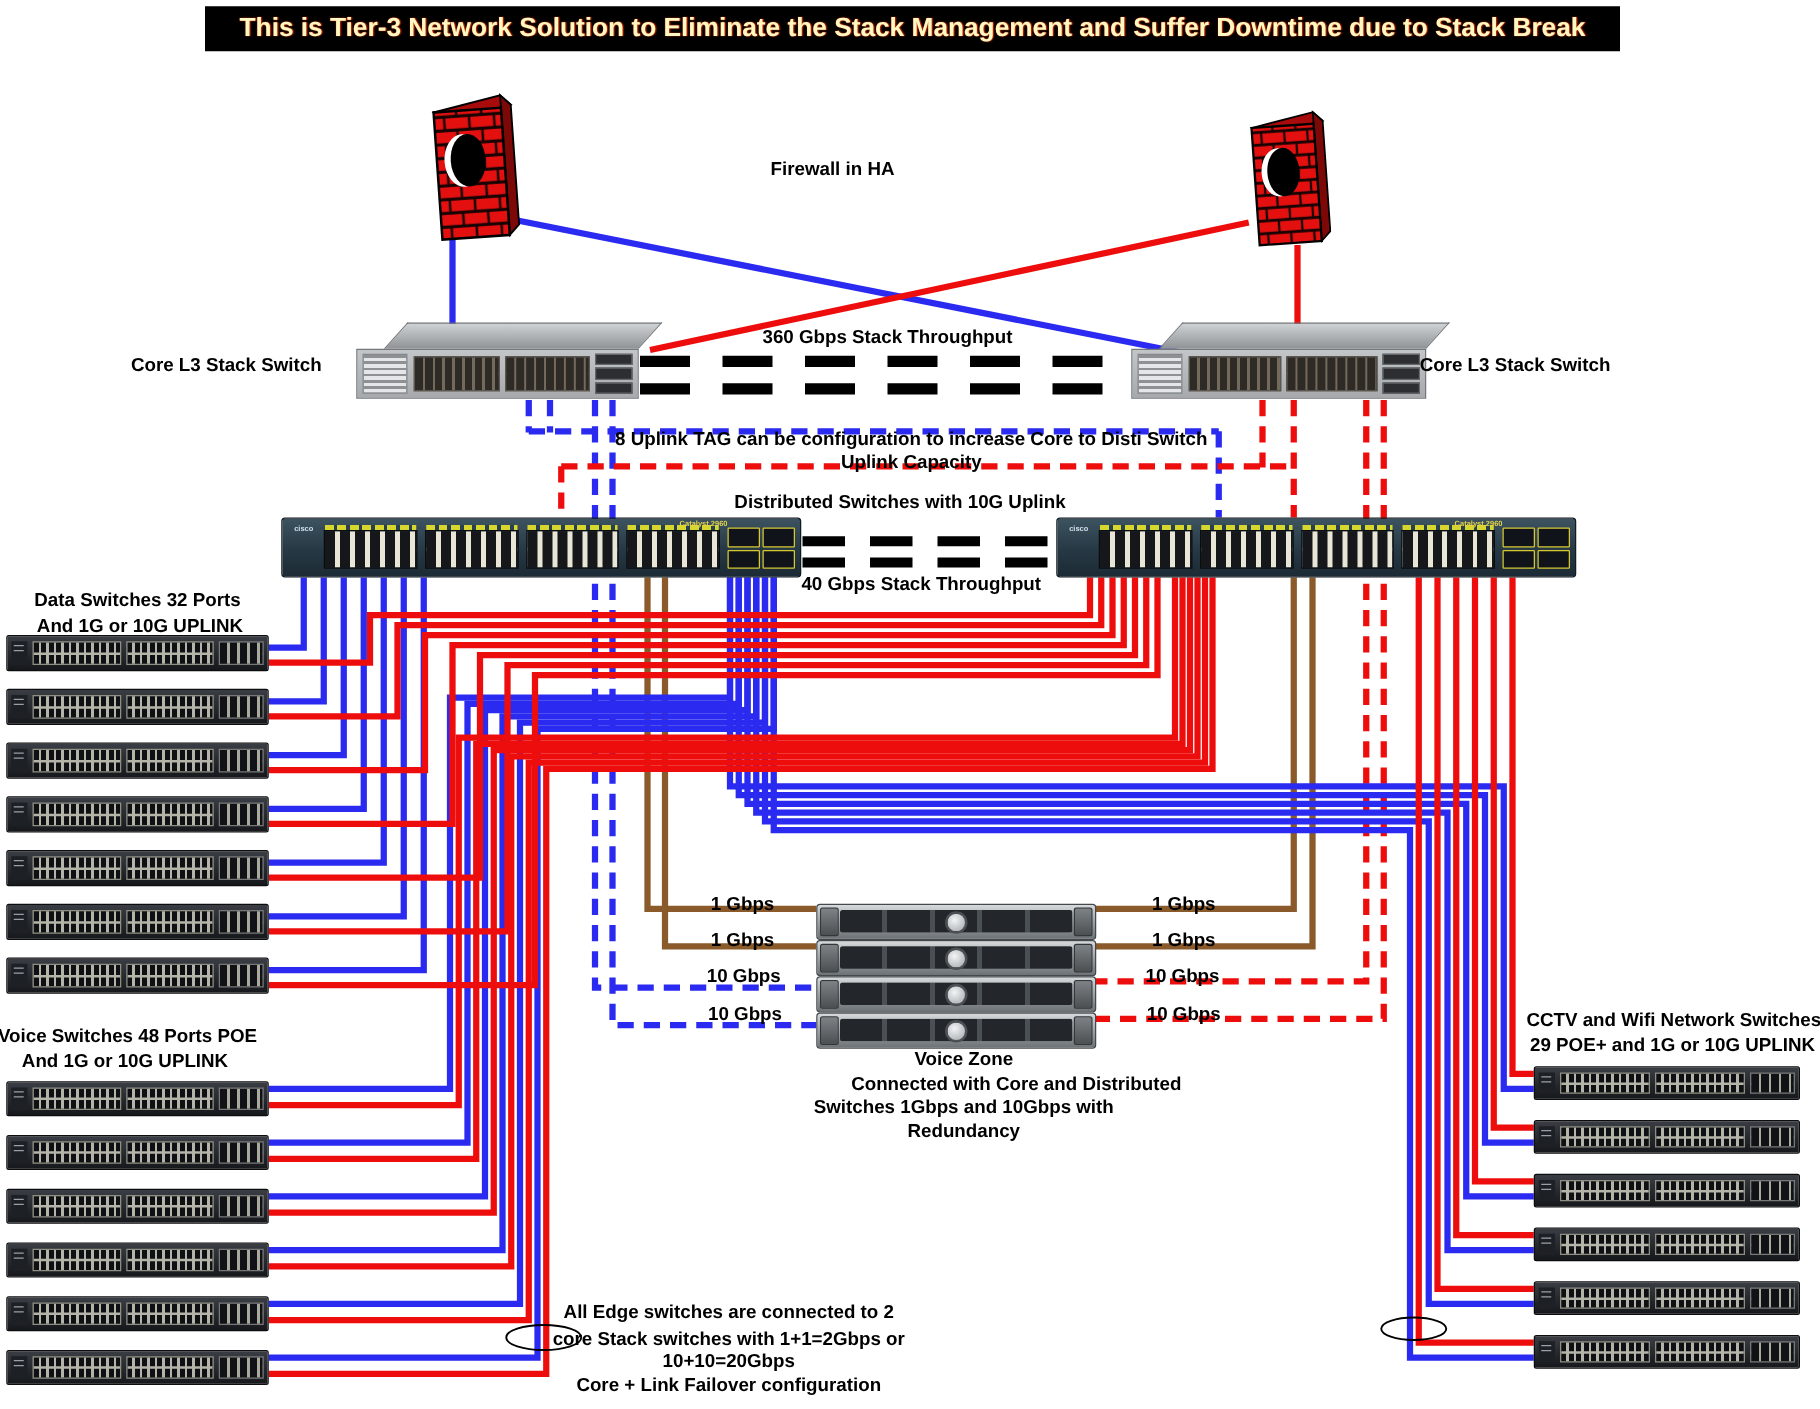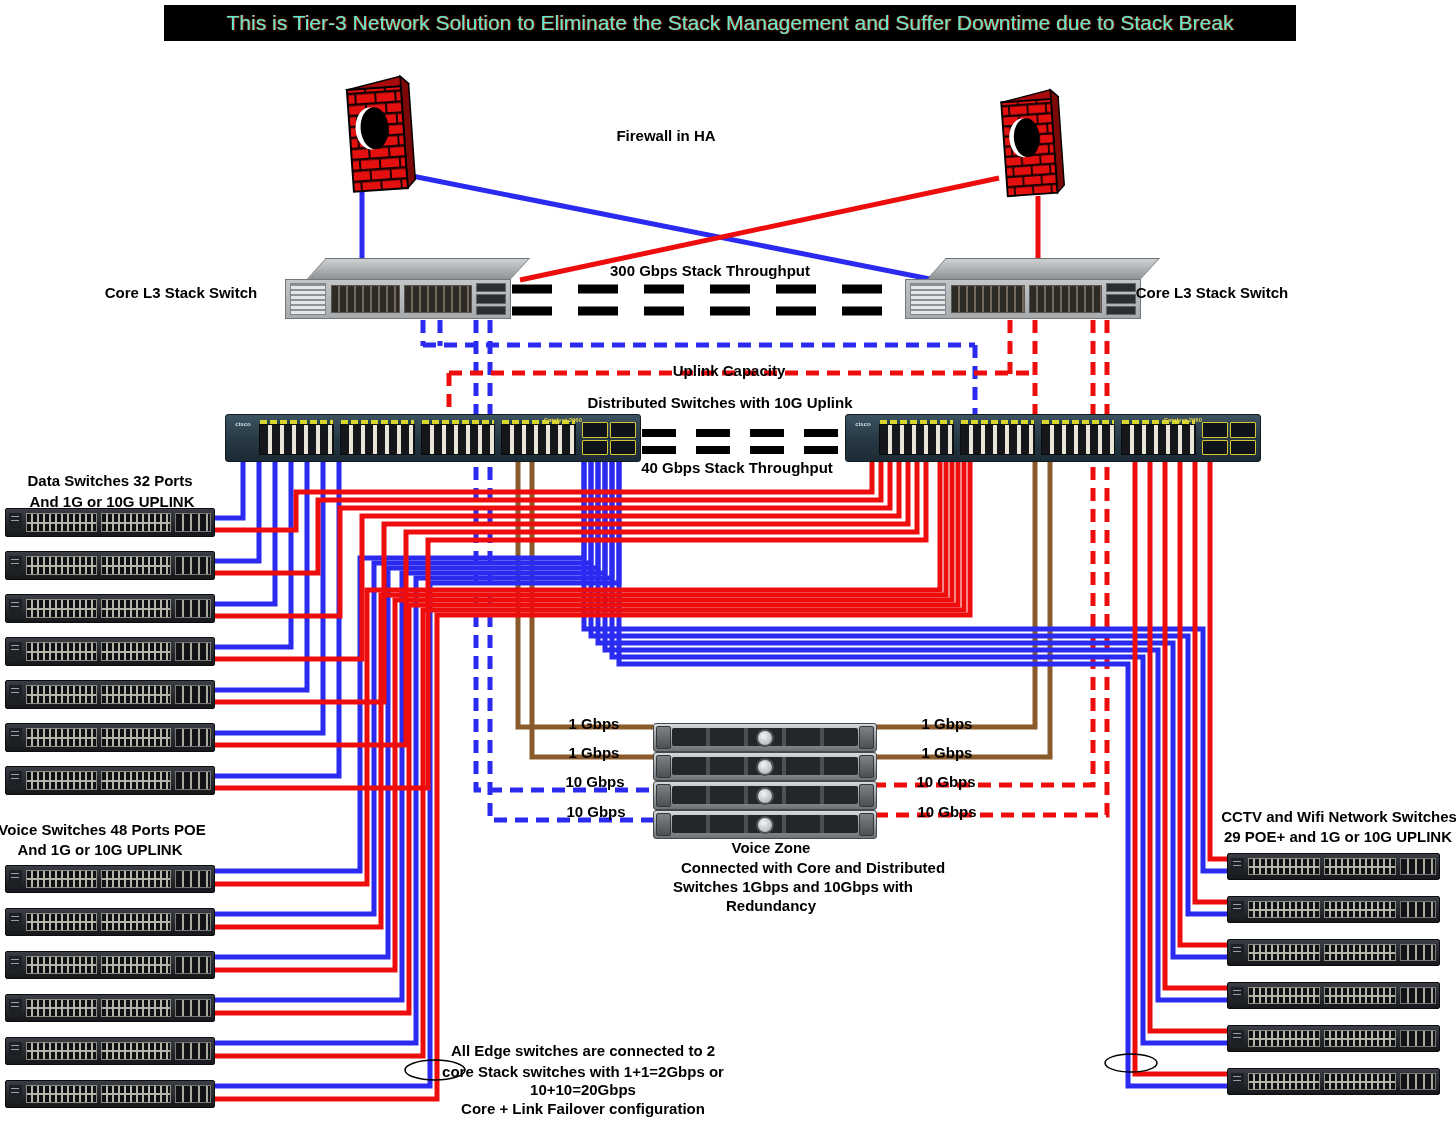--- a/index.html
+++ b/index.html
@@ -5,21 +5,21 @@
   html,body{margin:0;padding:0;background:#ffffff;font-family:"Liberation Sans",sans-serif;}
   #stage{position:relative;width:1456px;height:1127px;background:#fff;overflow:hidden;}
   #wires{position:absolute;left:0;top:0;z-index:1;}
   #devices{position:absolute;inset:0;z-index:2;}
   #labels{position:absolute;inset:0;z-index:3;pointer-events:none;}
 
   .lbl{position:absolute;transform:translate(-50%,-50%);font-weight:bold;font-size:15px;
        color:#000;white-space:nowrap;line-height:1.1;}
   .title-bar{position:absolute;left:164px;top:5px;width:1132px;height:36px;background:#000;
        display:flex;align-items:center;justify-content:center;}
-  .title-bar span{color:#5eead4;font-weight:normal;font-size:21px;white-space:nowrap;
+  .title-bar span{color:#fef9c3;font-weight:bold;font-size:21px;white-space:nowrap;
        text-shadow:0 0 1px #e04000,1px 0 1px #b32400;}
 
   
   .edge-sw{position:absolute;background:linear-gradient(180deg,#3a3e44,#23262b 60%,#16181c);
        border:1px solid #0c0d0f;border-radius:2px;display:flex;align-items:stretch;padding:2px 3px;box-sizing:border-box;}
   .esw-logo{width:13px;margin:2px 2px 2px 0;background:
        linear-gradient(#9aa0a8,#9aa0a8) 2px 3px/8px 1px no-repeat,
        linear-gradient(#9aa0a8,#9aa0a8) 2px 7px/8px 1px no-repeat,#1d2025;}
   .esw-ports{flex:1;margin:2px 2px;border:1px solid #8e8e83;background:
        linear-gradient(#b4b4a8,#b4b4a8) 0 50%/100% 2px no-repeat,
@@ -399,22 +399,23 @@
 
   <div id="labels">
     <div class="title-bar">
       <span>This is Tier-3 Network Solution to Eliminate the Stack Management and Suffer Downtime due to Stack Break</span>
     </div>
 
     <div class="lbl" style="left:666px;top:136px">Firewall in HA</div>
 
     <div class="lbl" style="left:181px;top:293px">Core L3 Stack Switch</div>
     <div class="lbl" style="left:1212px;top:293px">Core L3 Stack Switch</div>
-    <div class="lbl" style="left:710px;top:271px">300 Gbps Stack Throughput</div>
-
+    <div class="lbl" style="left:710px;top:271px">360 Gbps Stack Throughput</div>
+
+    <div class="lbl" style="left:729px;top:352px">8 Uplink TAG can be configuration to increase Core to Disti Switch</div>
     <div class="lbl" style="left:729px;top:371px">Uplink Capacity</div>
 
     <div class="lbl" style="left:720px;top:403px">Distributed Switches with 10G Uplink</div>
     <div class="lbl" style="left:737px;top:468px">40 Gbps Stack Throughput</div>
 
     <div class="lbl" style="left:110px;top:481px">Data Switches 32 Ports</div>
     <div class="lbl" style="left:112px;top:502px">And 1G or 10G UPLINK</div>
 
     <div class="lbl" style="left:102px;top:830px">Voice Switches 48 Ports POE</div>
     <div class="lbl" style="left:100px;top:850px">And 1G or 10G UPLINK</div>
@@ -427,21 +428,21 @@
     <div class="lbl" style="left:595px;top:782px">10 Gbps</div>
     <div class="lbl" style="left:596px;top:812px">10 Gbps</div>
 
     <div class="lbl" style="left:947px;top:724px">1 Gbps</div>
     <div class="lbl" style="left:947px;top:753px">1 Gbps</div>
     <div class="lbl" style="left:946px;top:782px">10 Gbps</div>
     <div class="lbl" style="left:947px;top:812px">10 Gbps</div>
 
     <div class="lbl" style="left:771px;top:848px">Voice Zone</div>
     <div class="lbl" style="left:813px;top:868px">Connected with Core and Distributed</div>
-    <div class="lbl" style="left:793px;top:887px">Switches 1Gbps and 10Gbps with</div>
+    <div class="lbl" style="left:771px;top:887px">Switches 1Gbps and 10Gbps with</div>
     <div class="lbl" style="left:771px;top:906px">Redundancy</div>
 
     <div class="lbl" style="left:583px;top:1051px">All Edge switches are connected to 2</div>
     <div class="lbl" style="left:583px;top:1072px">core Stack switches with 1+1=2Gbps or</div>
     <div class="lbl" style="left:583px;top:1090px">10+10=20Gbps</div>
     <div class="lbl" style="left:583px;top:1109px">Core + Link Failover configuration</div>
   </div>
 </div>
 
 </body></html>

